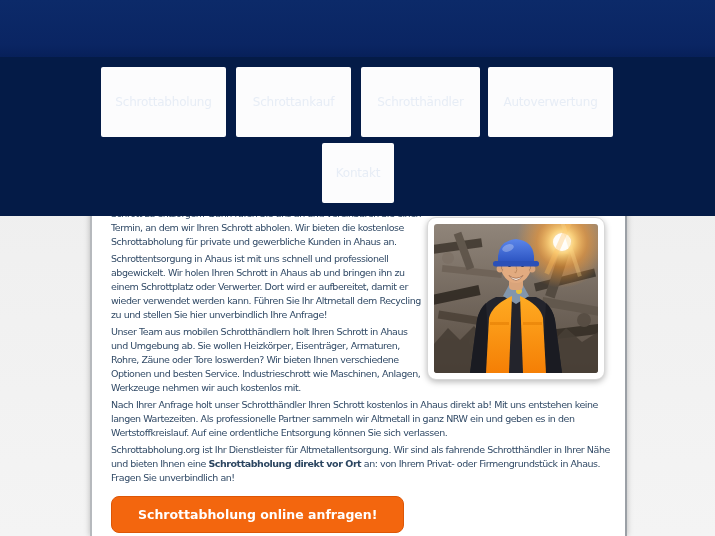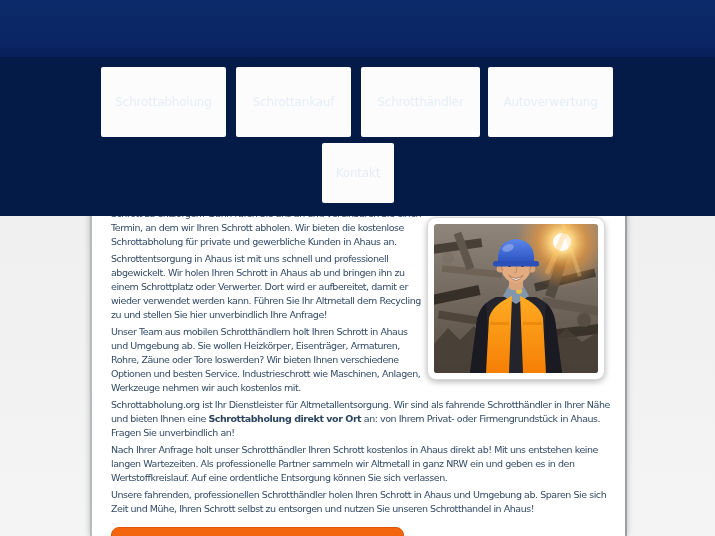--- a/index.html
+++ b/index.html
@@ -68,23 +68,22 @@
 </head>
 <body>
 
 <div class="stage">
 
   <div class="panel">
     <div class="content">
       <p class="para narrow">Schrott zu entsorgen? Dann rufen Sie uns an und vereinbaren Sie einen Termin, an dem wir Ihren Schrott abholen. Wir bieten die kostenlose Schrottabholung für private und gewerbliche Kunden in Ahaus an.</p>
       <p class="para narrow">Schrottentsorgung in Ahaus ist mit uns schnell und professionell abgewickelt. Wir holen Ihren Schrott in Ahaus ab und bringen ihn zu einem Schrottplatz oder Verwerter. Dort wird er aufbereitet, damit er wieder verwendet werden kann. Führen Sie Ihr Altmetall dem Recycling zu und stellen Sie hier unverbindlich Ihre Anfrage!</p>
       <p class="para narrow">Unser Team aus mobilen Schrotthändlern holt Ihren Schrott in Ahaus und Umgebung ab. Sie wollen Heizkörper, Eisenträger, Armaturen, Rohre, Zäune oder Tore loswerden? Wir bieten Ihnen verschiedene Optionen und besten Service. Industrieschrott wie Maschinen, Anlagen, Werkzeuge nehmen wir auch kostenlos mit.</p>
+      <p class="para wide">Nach Ihrer Anfrage holt unser Schrotthändler Ihren Schrott kostenlos in Ahaus direkt ab! Mit uns entstehen keine langen Wartezeiten. Als professionelle Partner sammeln wir Altmetall in ganz NRW ein und geben es in den Wertstoffkreislauf. Auf eine ordentliche Entsorgung können Sie sich verlassen.</p>
       <p class="para wide"><span>Schrottabholung.org ist Ihr Dienstleister für Altmetallentsorgung. Wir sind als fahrende Schrotthändler in Ihrer Nähe und bieten Ihnen eine </span><strong>Schrottabholung direkt vor Ort</strong><span> an: von Ihrem Privat- oder Firmengrundstück in Ahaus. Fragen Sie unverbindlich an!</span></p>
-      <p class="para wide">Nach Ihrer Anfrage holt unser Schrotthändler Ihren Schrott kostenlos in Ahaus direkt ab! Mit uns entstehen keine langen Wartezeiten. Als professionelle Partner sammeln wir Altmetall in ganz NRW ein und geben es in den Wertstoffkreislauf. Auf eine ordentliche Entsorgung können Sie sich verlassen.</p>
-      <p class="para wide">Unsere fahrenden, professionellen Schrotthändler holen Ihren Schrott in Ahaus und Umgebung ab. Sparen Sie sich Zeit und Mühe, Ihren Schrott selbst zu entsorgen und nutzen Sie unseren Schrotthandel in Ahaus!</p>
       <a class="cta">Schrottabholung online anfragen!</a>
     </div>
 
     <figure class="photo-frame" title="Schrotthändler mit blauem Schutzhelm und orangefarbener Warnweste vor einem Schrotthaufen">
       <svg width="164" height="149" viewBox="0 0 164 149" xmlns="http://www.w3.org/2000/svg">
         <defs>
           <linearGradient id="bgG" x1="0" y1="0" x2="0" y2="1">
             <stop offset="0" stop-color="#90got"></stop>
             <stop offset="0" stop-color="#90857a"></stop>
             <stop offset="1" stop-color="#564b41"></stop>

